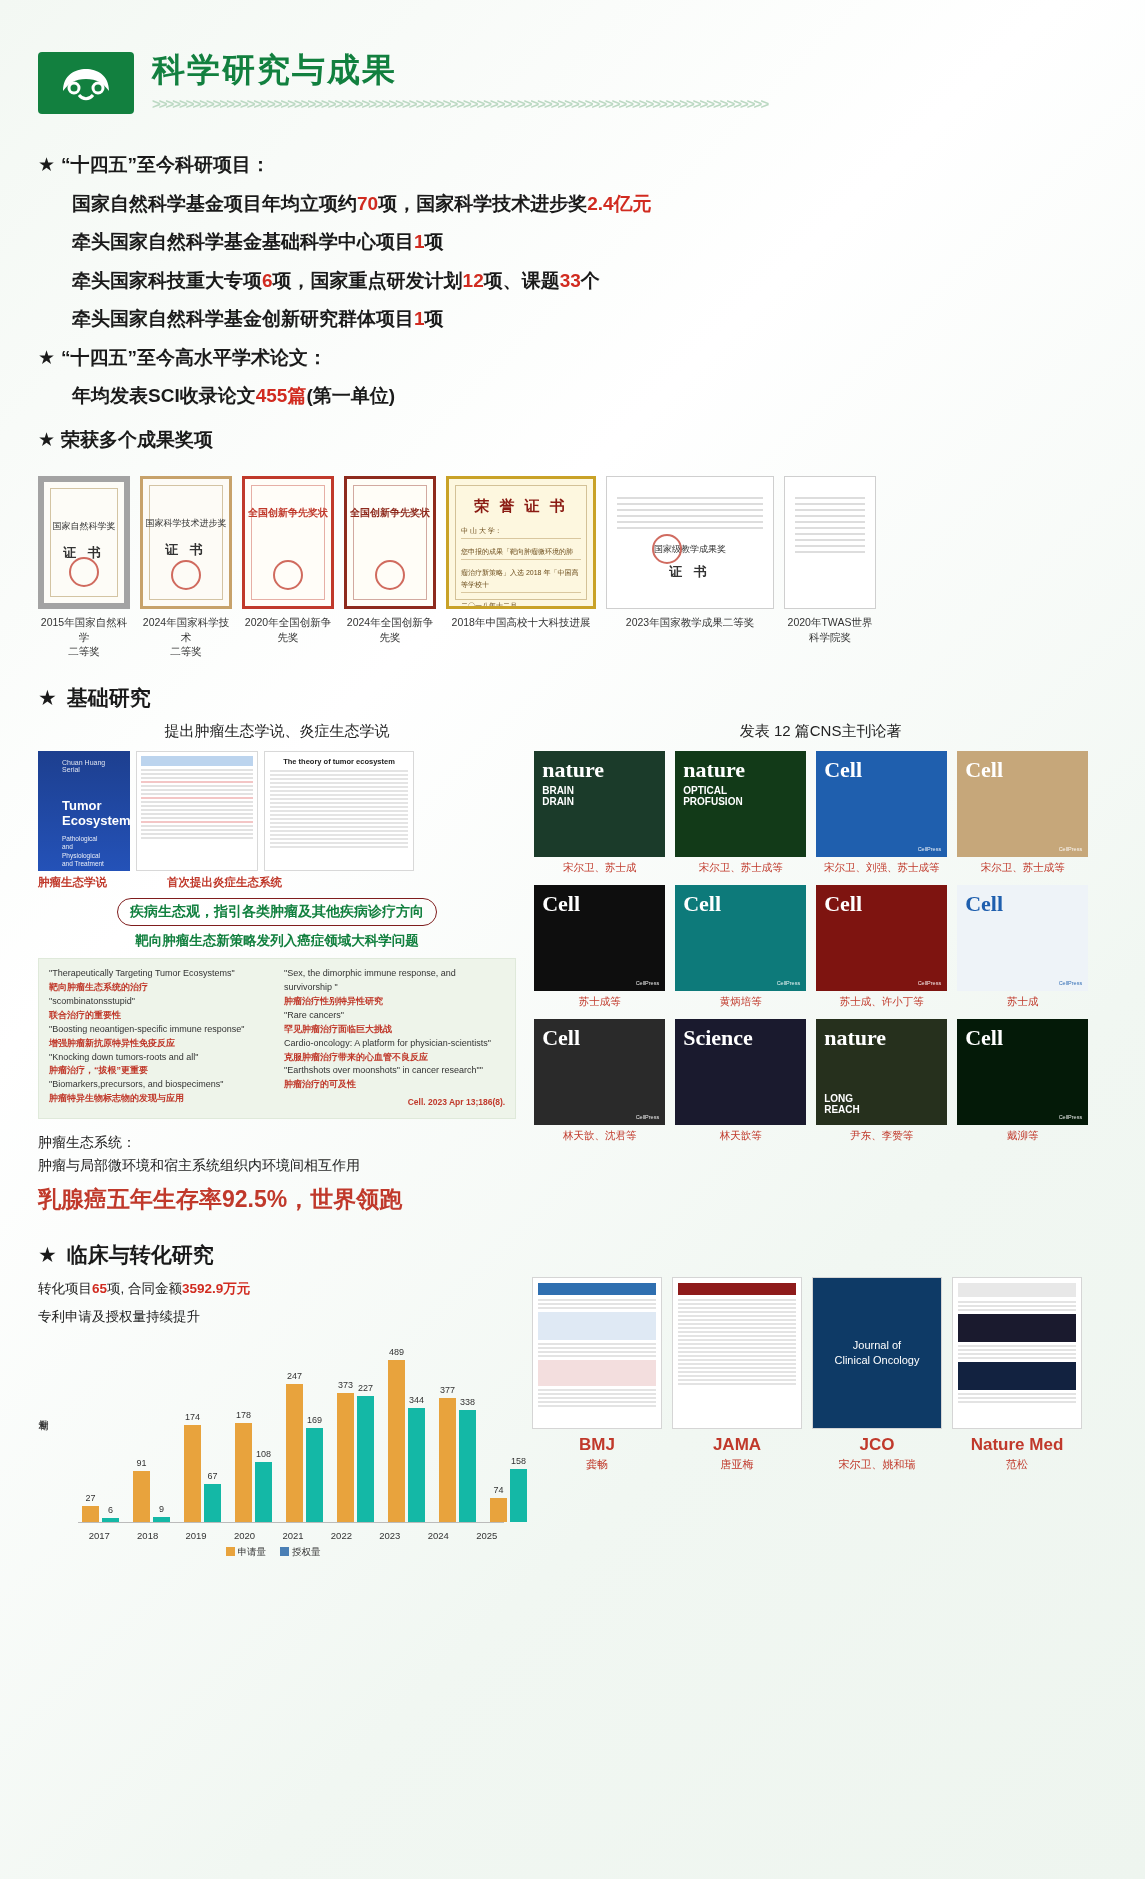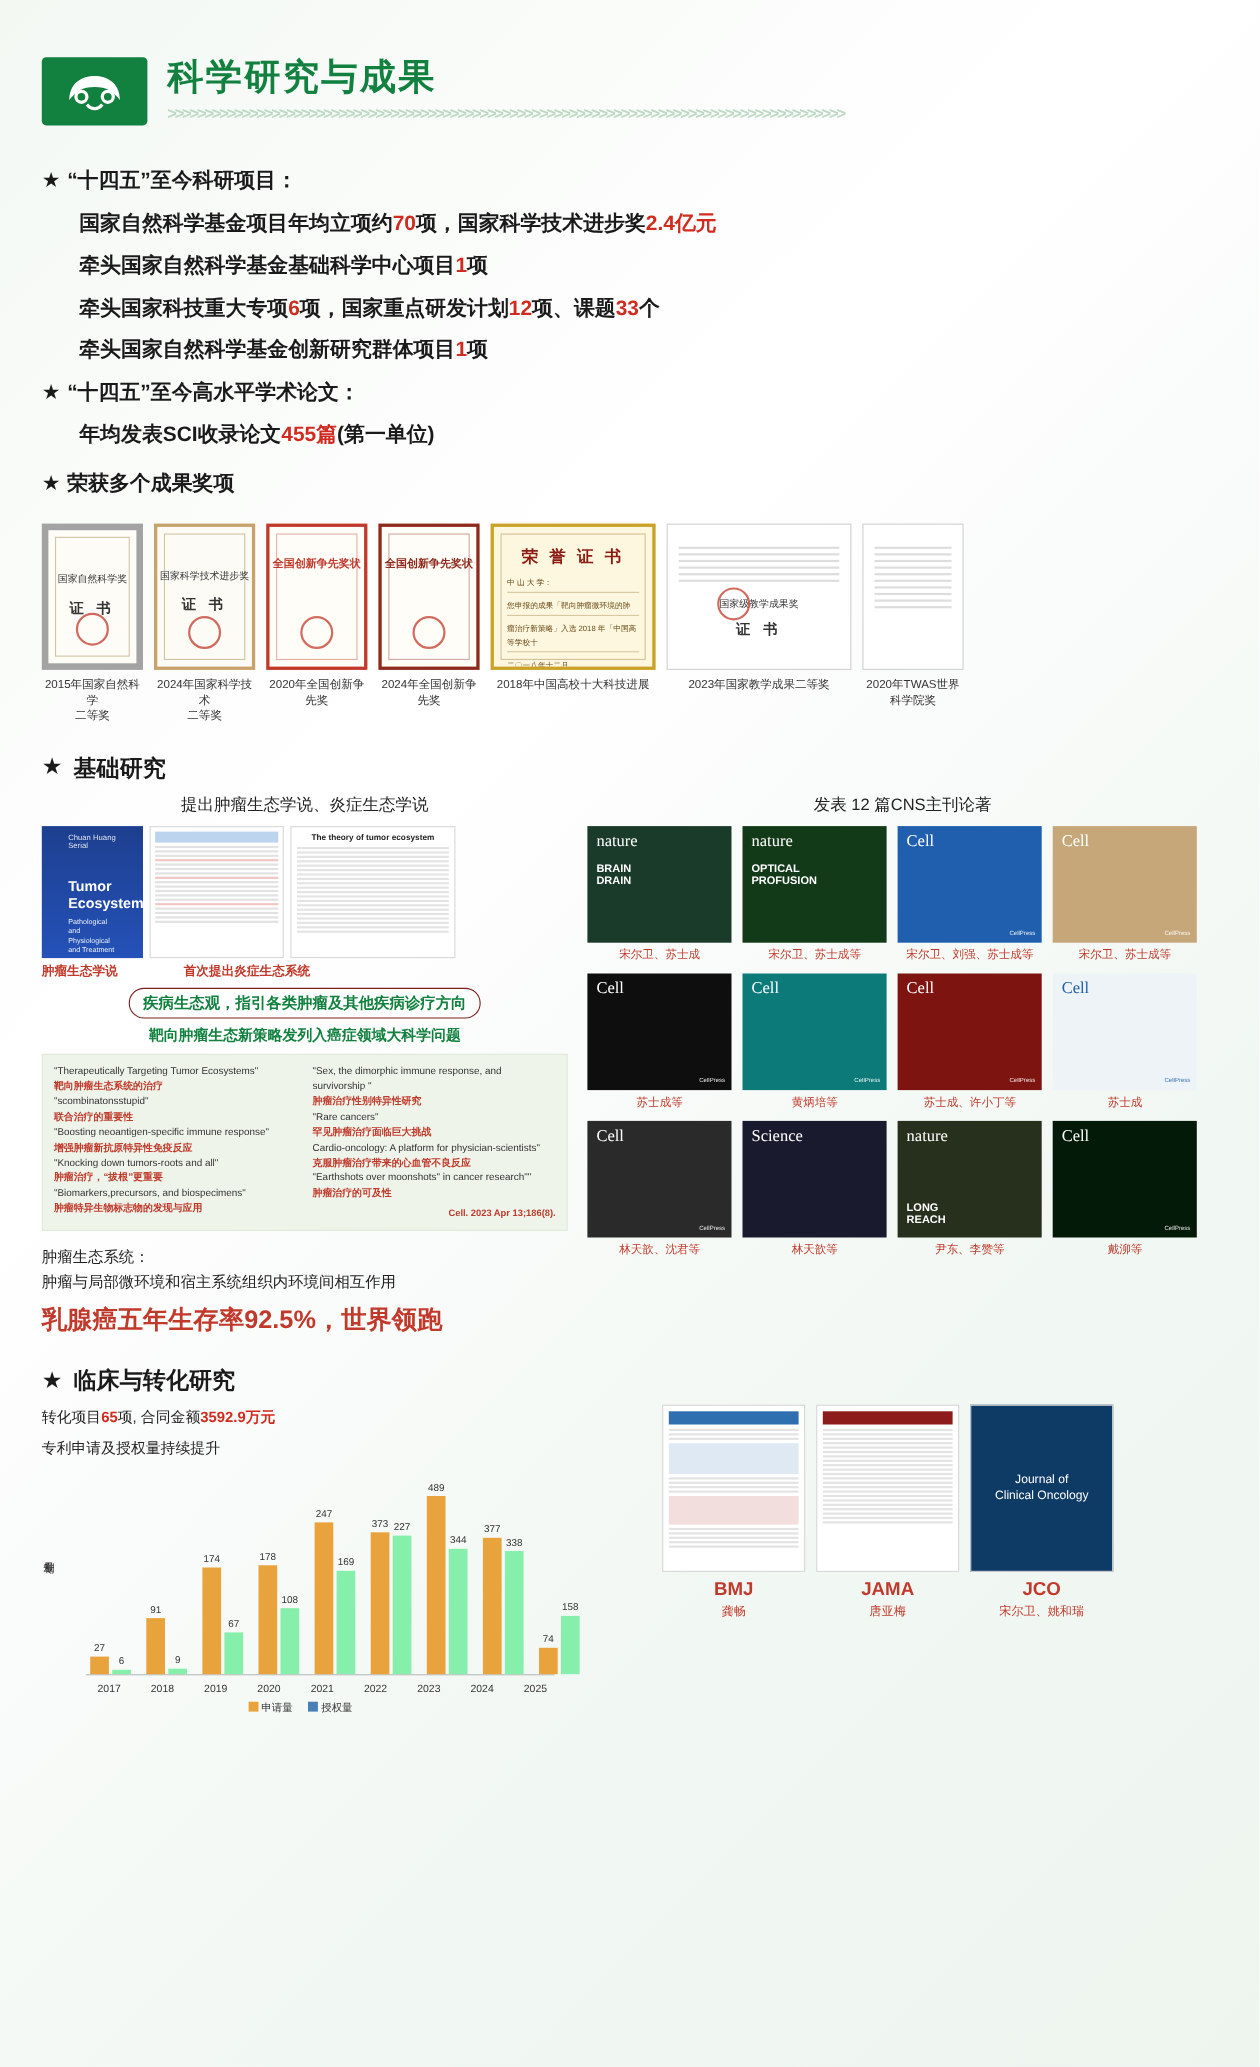--- a/index.html
+++ b/index.html
@@ -83,21 +83,21 @@
   .src{text-align:right;font-size:8.5px;margin-top:4px;}
   .src b{color:#c0392b;}
 
   .eco{margin-top:12px;font-size:14px;line-height:1.7;color:#222;}
   .big-red{font-size:23px;color:#c0392b;font-weight:bold;margin-top:6px;}
 
   
   .jgrid{display:flex;flex-wrap:wrap;gap:10px;}
   .jcell{width:131px;}
   .jcov{width:131px;height:106px;position:relative;overflow:hidden;}
-  .jname{position:absolute;left:8px;top:6px;color:#fff;font-size:15px;font-weight:normal;font-family:"Liberation Serif",serif;}
+  .jname{position:absolute;left:8px;top:6px;color:#fff;font-size:22px;font-weight:bold;font-family:"Liberation Serif",serif;}
   .jcap{text-align:center;font-size:10.5px;color:#c0392b;margin-top:4px;}
   .nat1{background:#1b3b2a;}
   .nat2{background:#123a18;}
   .cell-blue{background:#1f5fae;}
   .cell-dark{background:#0e0e0e;}
   .cell-tan{background:#c6a77a;}
   .cell-teal{background:#0d7a7a;}
   .cell-red{background:#7e1410;}
   .cell-lt{background:#eef3f8;}
   .cell-lt .jname{color:#1f5fae;}
@@ -112,21 +112,21 @@
   .clin-left{width:470px;}
   .clin-right{width:570px;}
   .clin-note{font-size:13.5px;color:#222;line-height:1.8;margin-bottom:4px;}
   .chart-wrap{position:relative;height:215px;margin-top:4px;}
   .yaxis-label{position:absolute;left:-2px;top:78px;font-size:10px;color:#333;writing-mode:vertical-rl;}
   .axis{position:absolute;left:40px;right:4px;bottom:26px;height:1px;background:#bbb;}
   .bars{position:absolute;left:44px;right:4px;bottom:27px;height:170px;display:flex;align-items:flex-end;gap:14px;}
   .grp{flex:1;display:flex;align-items:flex-end;justify-content:center;gap:3px;position:relative;height:100%;}
   .bar{width:17px;position:relative;}
   .bar.a{background:#e8a33d;}
-  .bar.b{background:#86efac;}
+  .bar.b{background:#14b8a6;}
   .bval{position:absolute;top:-13px;left:50%;transform:translateX(-50%);font-size:9px;color:#333;}
   .xlabels{position:absolute;left:44px;right:4px;bottom:8px;display:flex;gap:14px;}
   .xlabels div{flex:1;text-align:center;font-size:9.5px;color:#333;}
   .legend{position:absolute;left:0;right:0;bottom:-10px;display:flex;justify-content:center;gap:14px;font-size:9.5px;color:#333;align-items:center;}
   .sw{display:inline-block;width:9px;height:9px;margin-right:3px;vertical-align:-1px;}
   .sw.a{background:#e8a33d;}
   .sw.b{background:#4a7fb5;}
 
   .clin-title{text-align:center;font-size:15.5px;line-height:1.6;color:#222;margin-bottom:10px;}
   .pgrid{display:flex;gap:10px;justify-content:center;}
@@ -647,17 +647,36 @@
           <div class="jlabel">JAMA</div>
           <div class="jsub">唐亚梅</div>
         </div>
         <div class="pcell">
           <div class="pcov jco-cover">
             <span>Journal of<br>Clinical Oncology</span>
           </div>
           <div class="jlabel">JCO</div>
           <div class="jsub">宋尔卫、姚和瑞</div>
         </div>
+        <div class="pcell">
+          <div class="pcov">
+            <div class="hd4"></div>
+            <i></i>
+              <i></i>
+              <i></i>
+              <div class="blk" style="background:#1a1a2e;"></div>
+              <i></i>
+              <i></i>
+              <i></i>
+              <i></i>
+              <div class="blk" style="background:#122240;"></div>
+              <i></i>
+              <i></i>
+              <i></i>
+          </div>
+          <div class="jlabel">Nature Med</div>
+          <div class="jsub">范松</div>
+        </div>
       </div>
     </div>
   </div>
 
 </div>
 
 </body></html>

